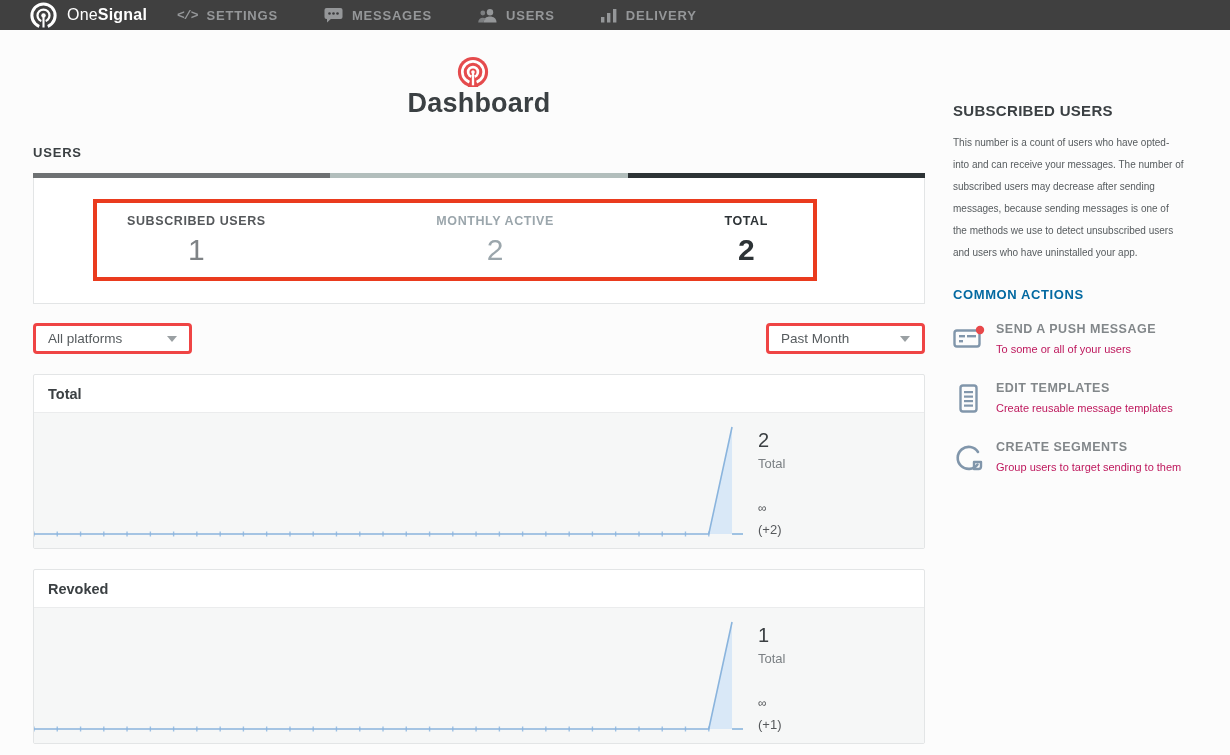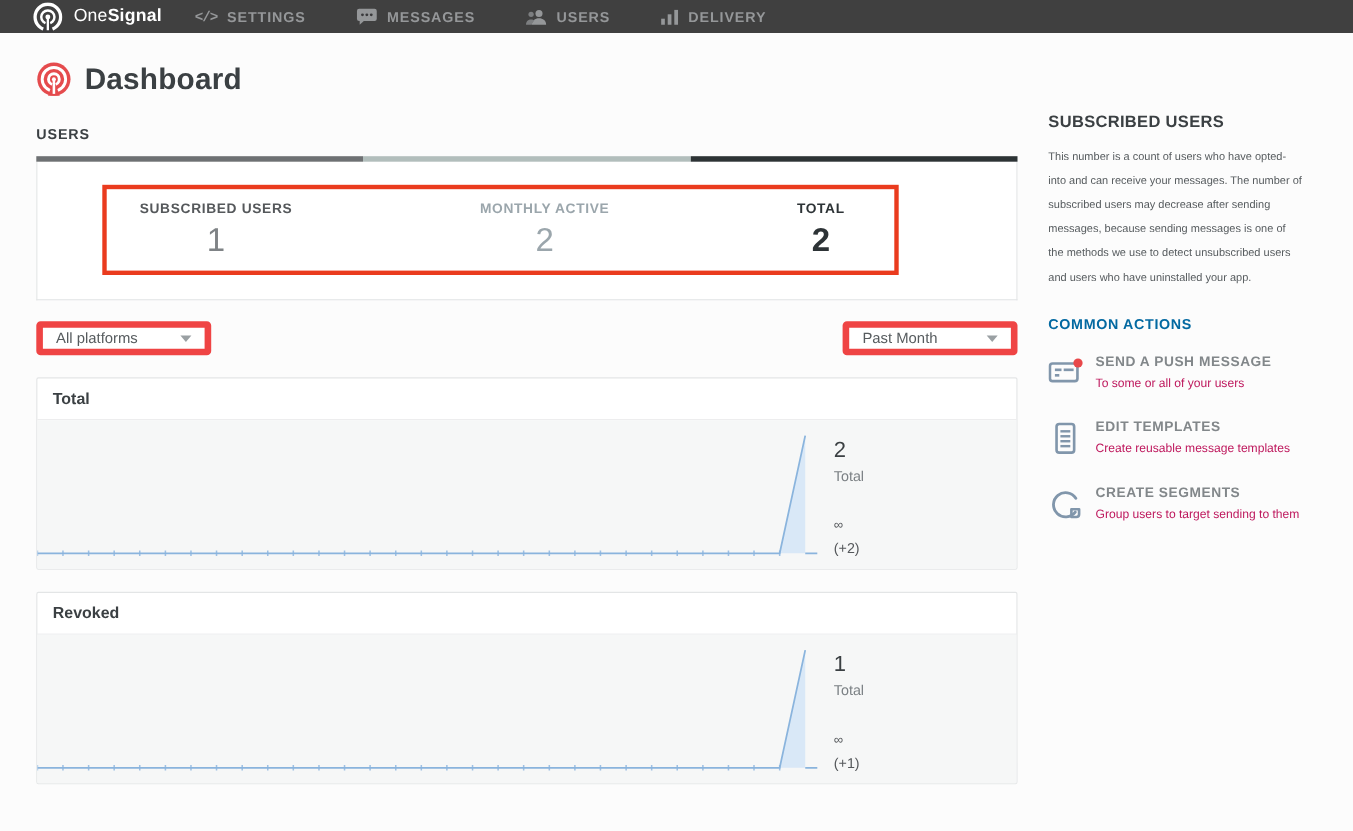--- a/index.html
+++ b/index.html
@@ -44,21 +44,21 @@
     margin:0 16px 0 15px; overflow:hidden; cursor:pointer;
     display:flex; align-items:center; justify-content:center;
   }
 
   
   .layout { display:flex; padding:0 45px 0 33px; }
   .content { width:892px; flex:0 0 892px; }
   .sidebar { width:232px; margin-left:28px; padding-top:72px; }
 
   
-  .page-header { display:flex; align-items:center; margin:26px 0 26px 0; }
+  .page-header { display:flex; align-items:center; margin:26px 0 26px 0;flex-direction:column; }
   .page-logo { width:32px; height:32px; margin-right:12px; }
   .page-title { font-size:27px; font-weight:700; color:#3b4043; letter-spacing:.2px; }
 
   .section-label {
     font-size:13px; font-weight:700; color:#3b4043; letter-spacing:.8px;
     margin-bottom:13px;
   }
 
   
   .segment-bar { display:flex; height:5px; width:892px; }
@@ -83,21 +83,21 @@
   .stat-sub  .stat-value { color:#7f8386; }
   .stat-mon  .stat-label { color:#9ba6ac; }
   .stat-mon  .stat-value { color:#9ba6ac; }
   .stat-tot  .stat-label { color:#2d3336; }
   .stat-tot  .stat-value { color:#2d3336; font-weight:700; }
 
   
   .filter-row { display:flex; justify-content:space-between; margin-top:19px; }
   .dropdown {
     width:159px; height:31px; background:#fff;
-    border:6px solid #ef4444; border-radius:4px;
+    border:3px solid #ef4444; border-radius:4px;
     display:flex; align-items:center; justify-content:space-between;
     padding:0 12px; font-size:13.5px; color:#565b5e; cursor:pointer;
   }
   .caret {
     width:0; height:0; border-left:5px solid transparent; border-right:5px solid transparent;
     border-top:6px solid #9aa0a3;
   }
 
   
   .chart-card {

